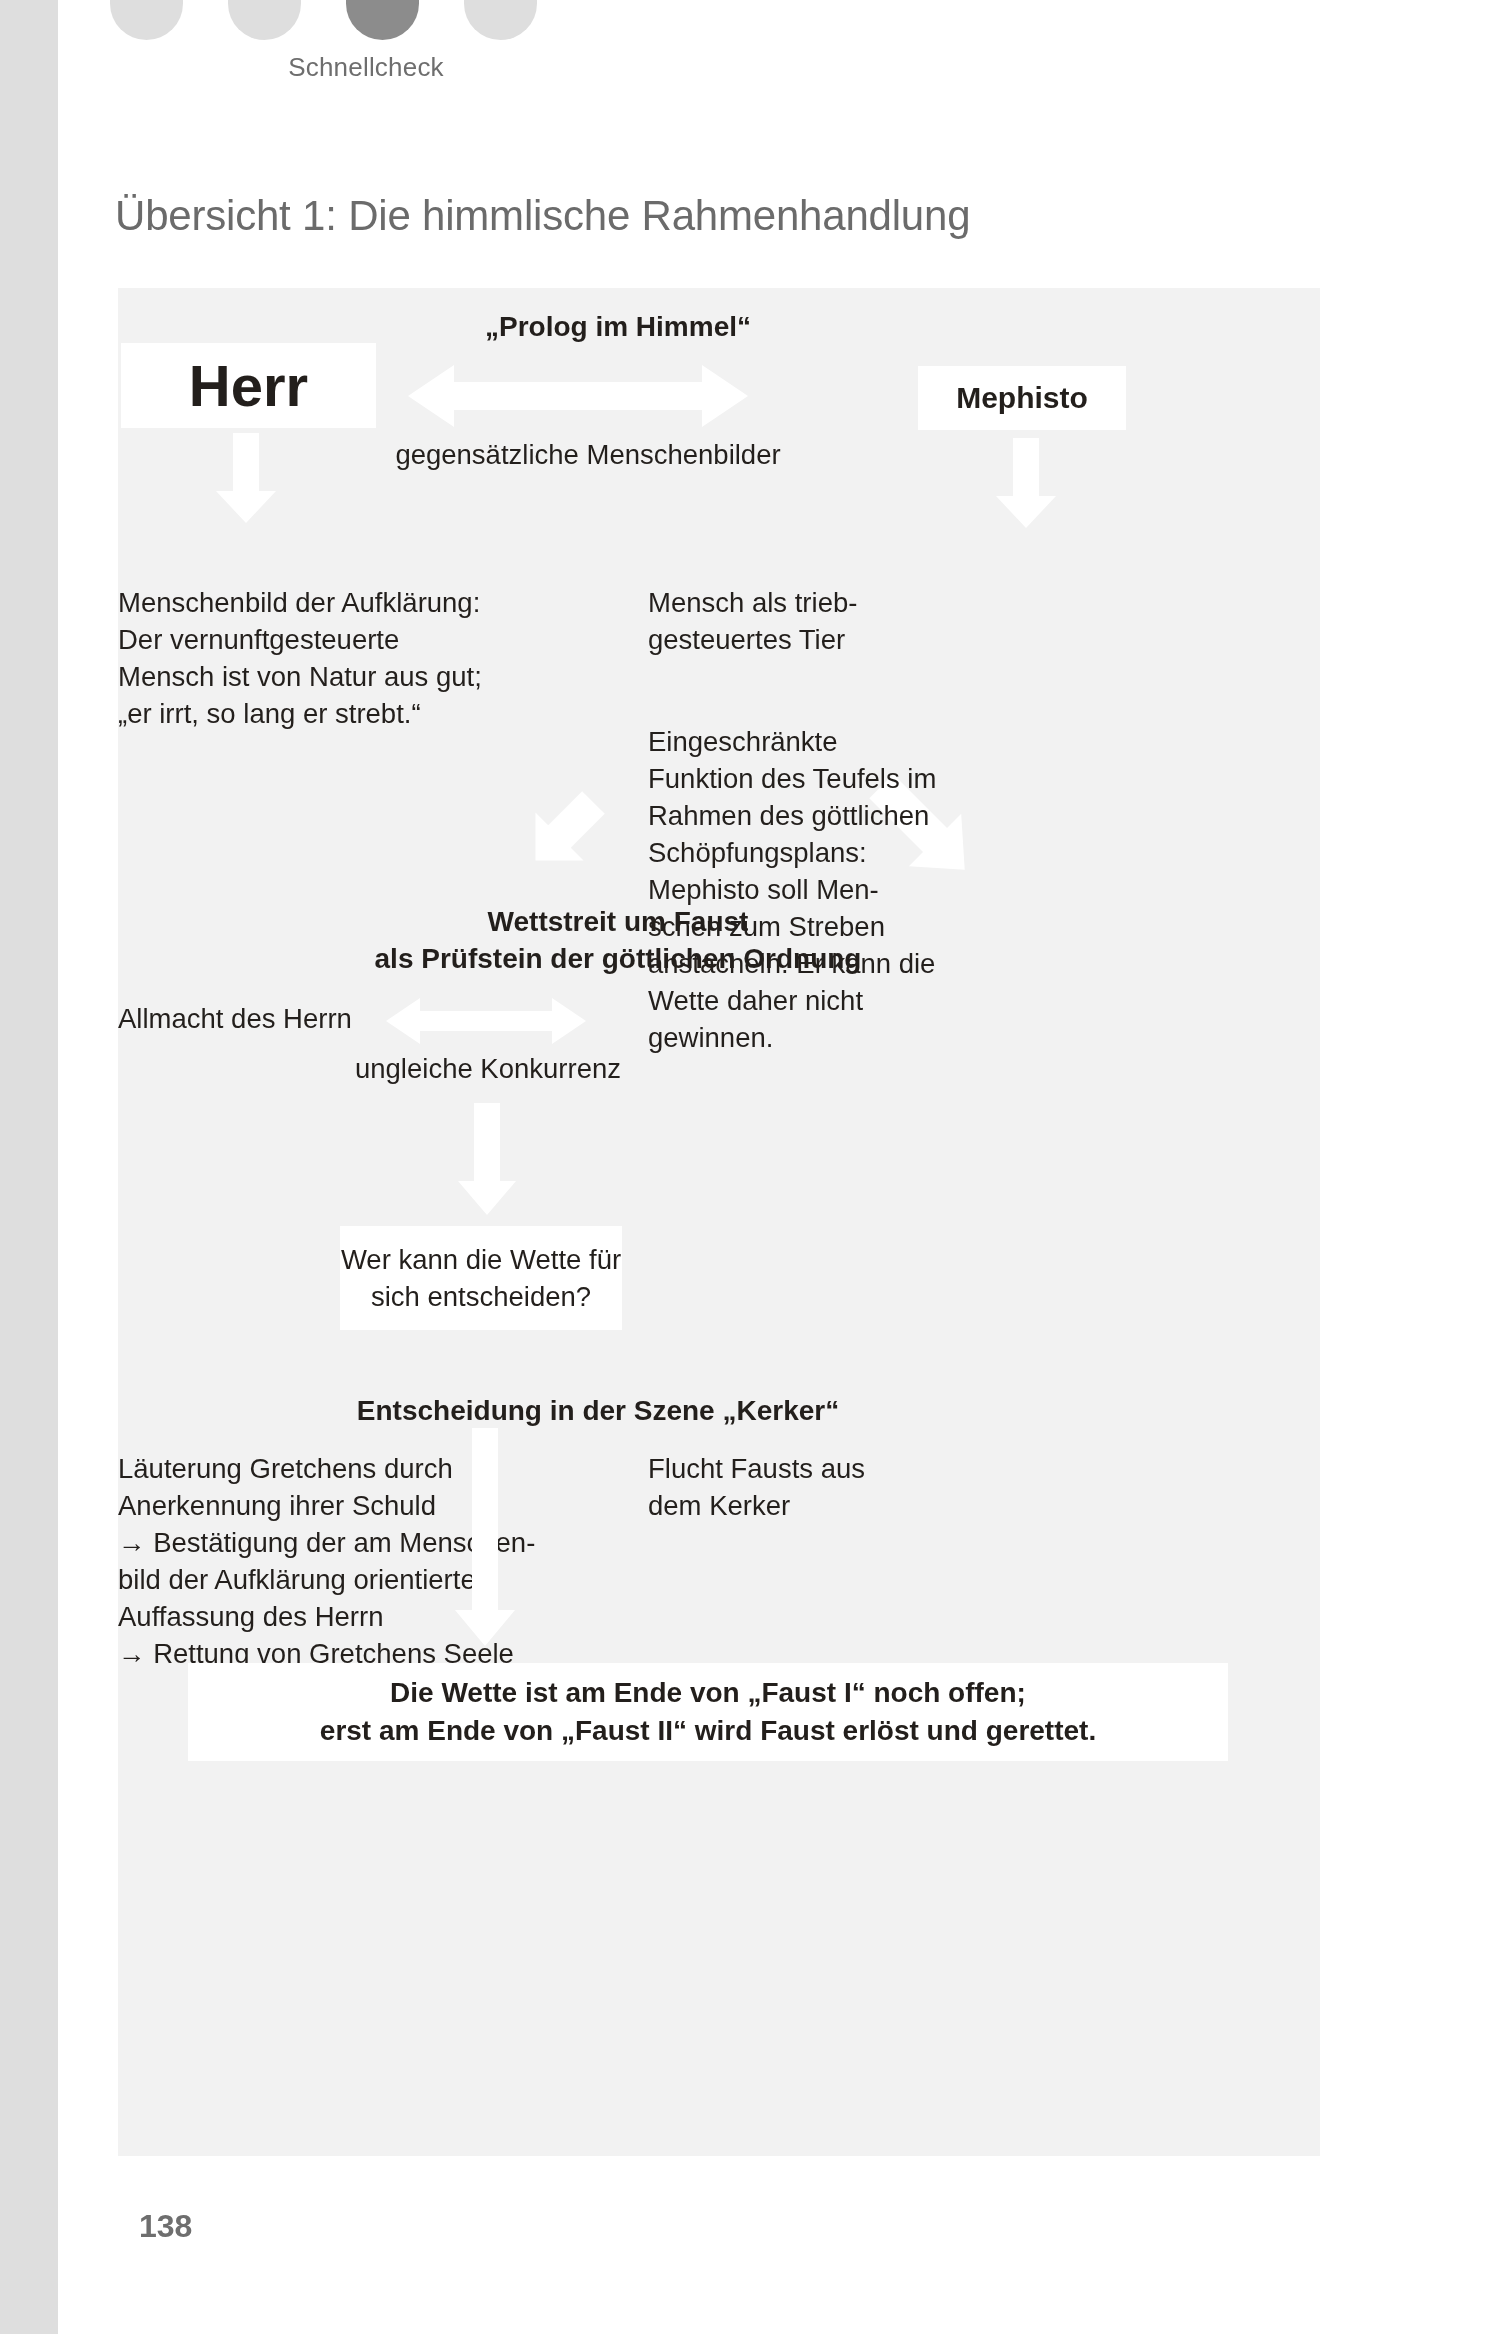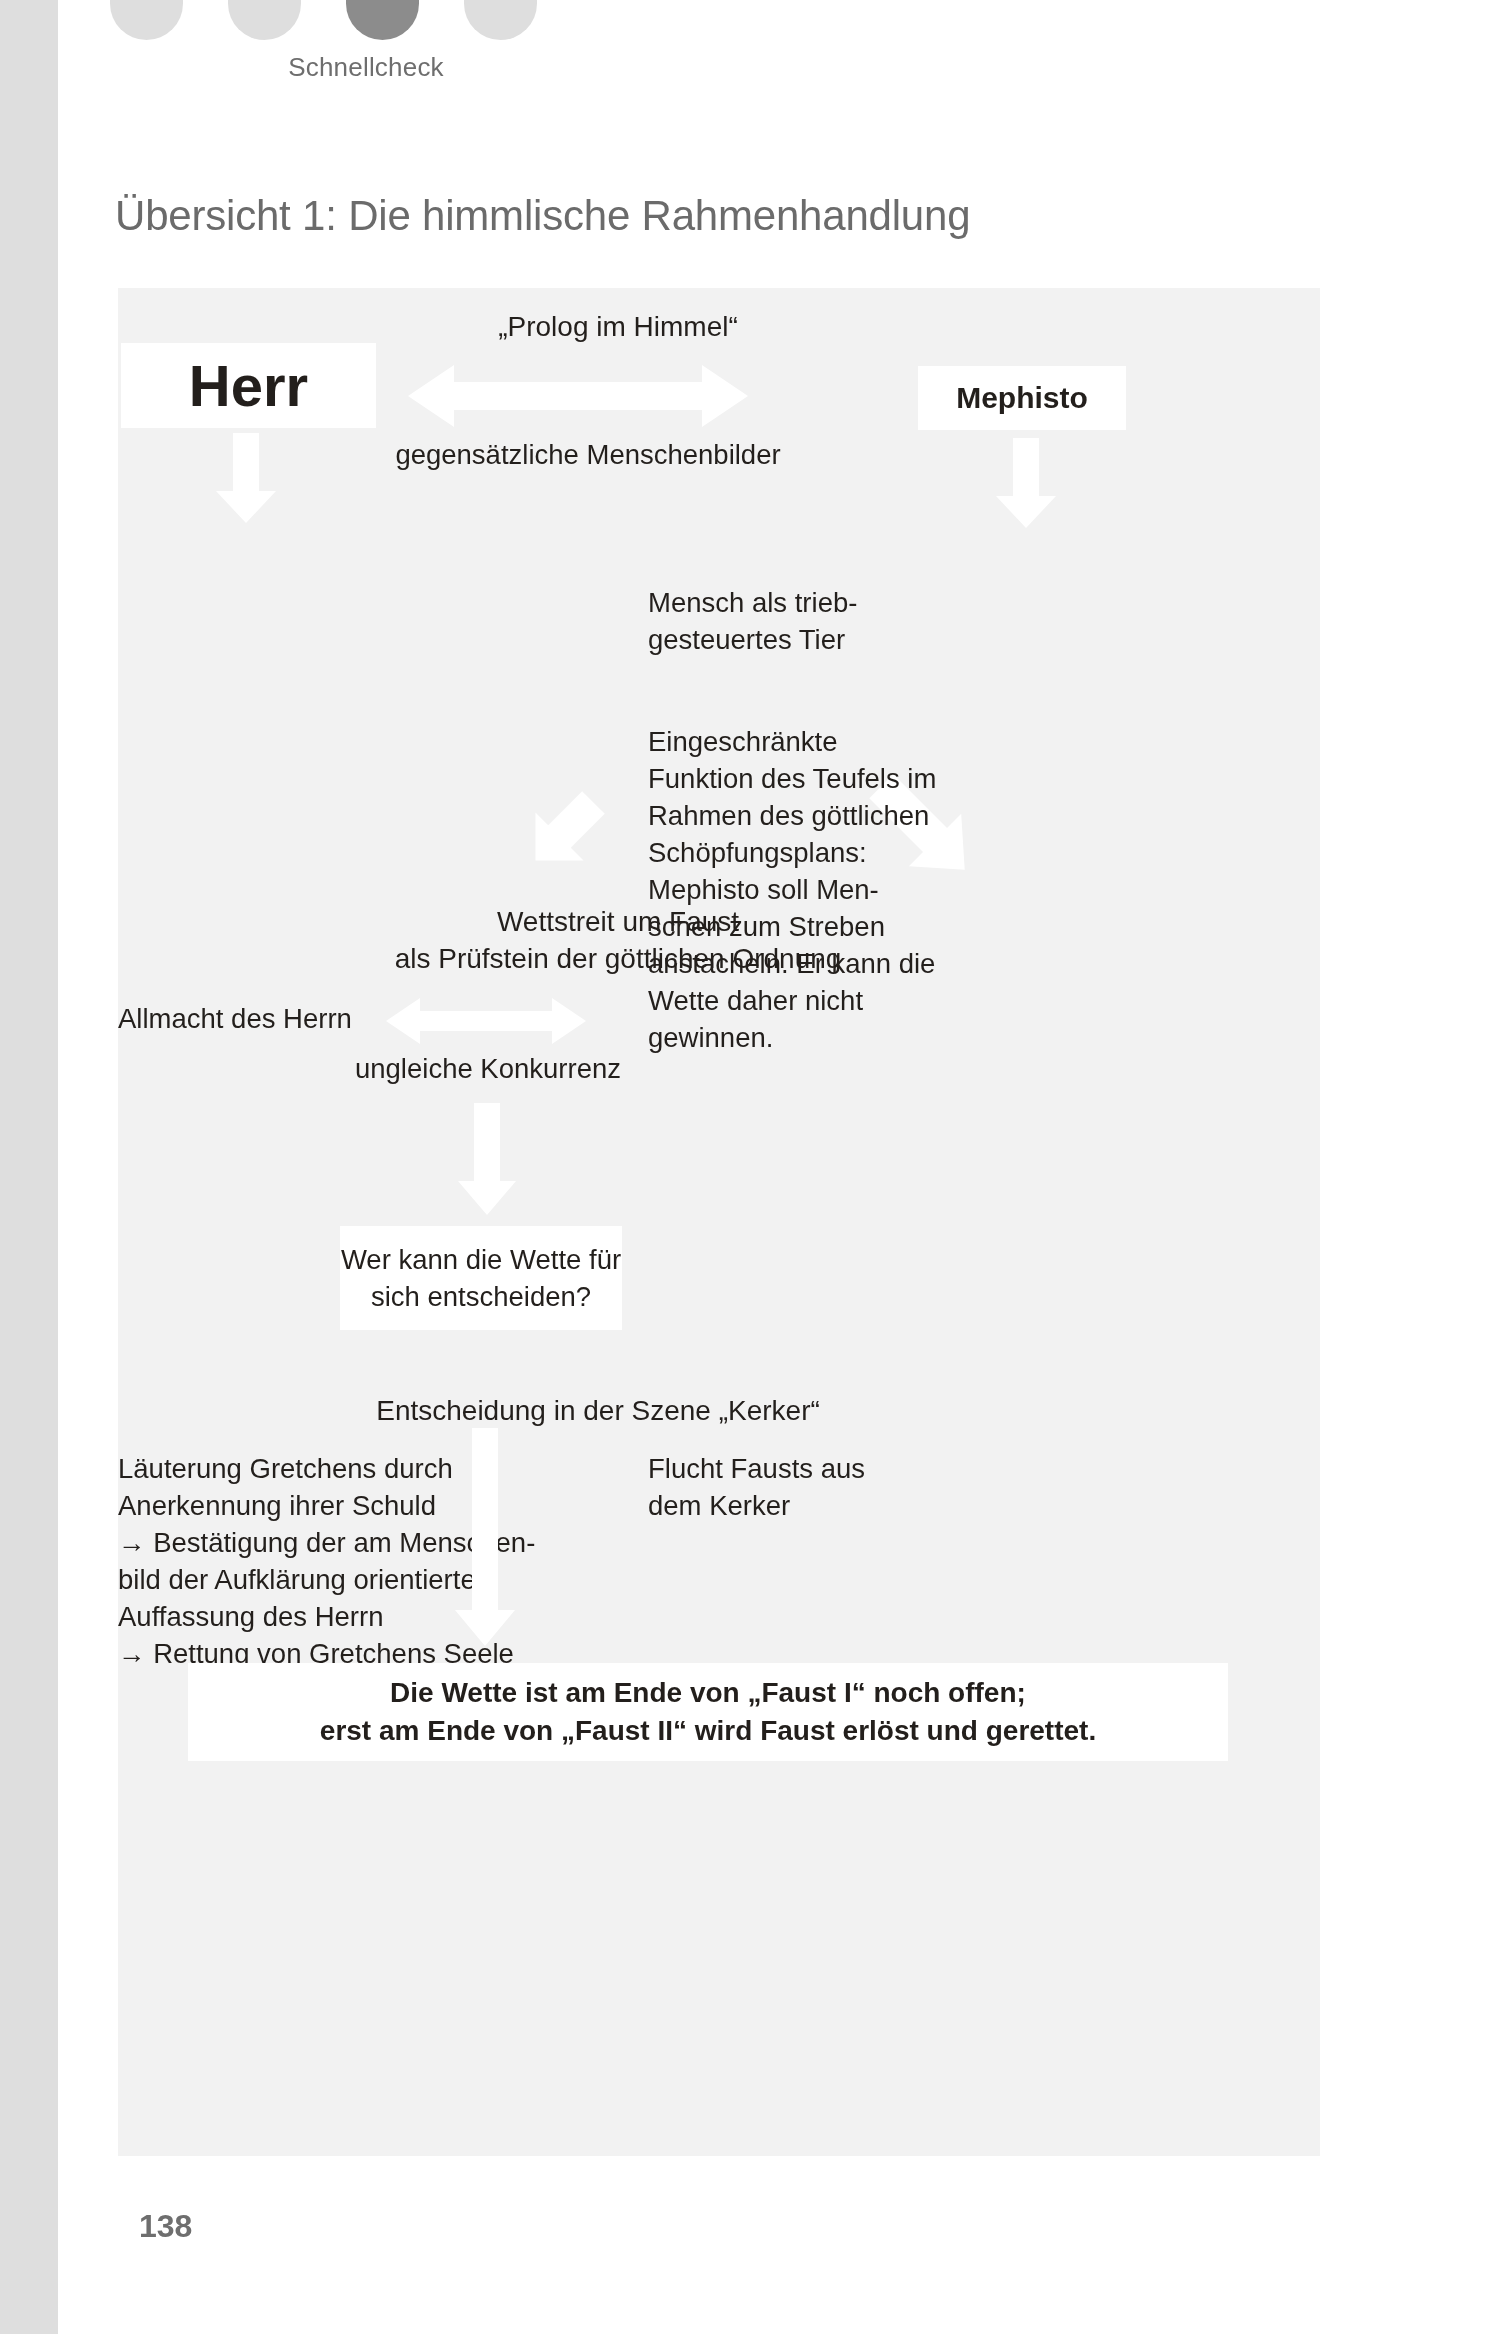--- a/index.html
+++ b/index.html
@@ -92,21 +92,21 @@
     color: #231f1c;
   }
 
   .txt {
     position: absolute;
     color: #231f1c;
     font-size: 27.5px;
     line-height: 37px;
     white-space: pre-line;
   }
-  .txt.bold { font-weight: normal; }
+  .txt.bold { font-weight: bold; }
   .txt.ctr  { text-align: center; }
 
   
   .arrow { position: absolute; }
   .arrow svg { display: block; }
 
   
   .page-num {
     position: absolute;
     left: 115px;
@@ -155,20 +155,24 @@
         <polygon points="17,0 43,0 43,58 60,58 30,90 0,58 17,58" fill="#ffffff"></polygon>
       </svg>
     </div>
 
     <div class="arrow" style="left:878px; top:150px;">
       <svg width="60" height="90" viewBox="0 0 60 90">
         <polygon points="17,0 43,0 43,58 60,58 30,90 0,58 17,58" fill="#ffffff"></polygon>
       </svg>
     </div>
 
+    <div class="txt" style="left:0px; top:296px; width:470px;">Menschenbild der Aufklärung:
+Der vernunftgesteuerte
+Mensch ist von Natur aus gut;
+„er irrt, so lang er strebt.“</div>
 
     <div class="txt" style="left:530px; top:296px; width:340px;">Mensch als trieb-
 gesteuertes Tier</div>
 
     <div class="arrow" style="left:400px; top:490px;">
       <svg width="100" height="100" viewBox="0 0 100 100">
         <g transform="rotate(45 50 50)">
           <polygon points="34,14 66,14 66,62 84,62 50,96 16,62 34,62" fill="#ffffff"></polygon>
         </g>
       </svg>

